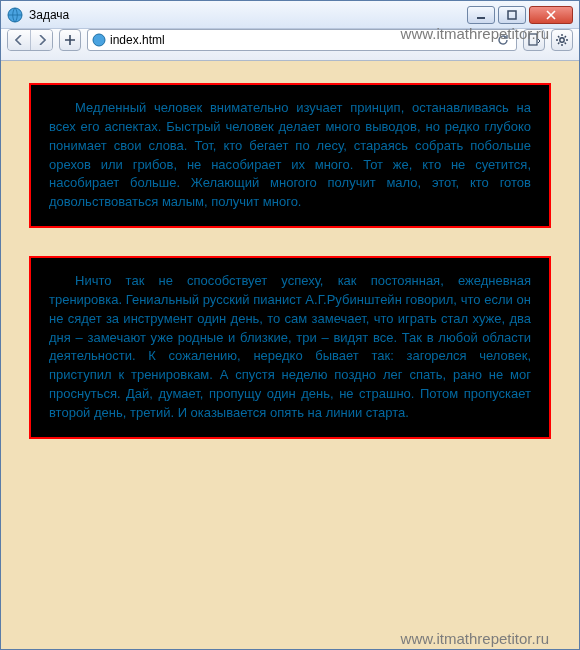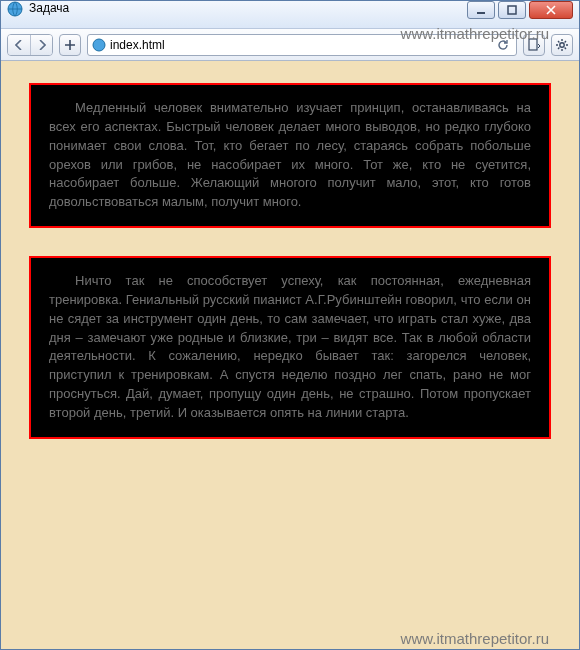--- a/index.html
+++ b/index.html
@@ -1,44 +1,44 @@
 <!DOCTYPE html>
 <html><head>
 <meta charset="utf-8">
 <style>
   * { box-sizing: border-box; margin: 0; padding: 0; }
   html, body { width: 580px; height: 650px; overflow: hidden; font-family: "Segoe UI", Tahoma, sans-serif; }
   body { background: #d9e4f1; }
 
   
   .window { width: 580px; height: 650px; border: 1px solid #5a7ca8; background: #fff; display: flex; flex-direction: column; position: relative; }
-  .titlebar { height: 28px; background: linear-gradient(#f3f7fd, #dbe7f7); display: flex; align-items: flex-start; padding: 0 6px; border-bottom: 1px solid #b9c8de; }
+  .titlebar { height: 28px; background: linear-gradient(#f3f7fd, #dbe7f7); display: flex; align-items: center; padding: 0 6px; border-bottom: 1px solid #b9c8de; }
   .titlebar .globe { width: 16px; height: 16px; margin-right: 6px; }
   .titlebar .title { font-size: 12px; color: #000; flex: 1; }
   .win-btns { display: flex; gap: 3px; }
   .win-btn { width: 28px; height: 18px; border: 1px solid #6f86a6; border-radius: 3px; background: linear-gradient(#f4f8fe,#cddaef); display: flex; align-items: center; justify-content: center; }
   .win-btn.close { width: 44px; background: linear-gradient(#f08f84,#d44a36); border-color: #a03224; }
   .win-btn svg { display: block; }
 
   
-  .toolbar { height: 32px; background: linear-gradient(#fbfcfe,#e7edf6); border-bottom: 1px solid #adb9cc; display: flex; align-items: center; padding: 0 6px; gap: 6px; }
+  .toolbar { height: 32px; background: linear-gradient(#fbfcfe,#e7edf6); border-bottom: 1px solid #adb9cc; display: flex; align-items: flex-start; padding: 0 6px; gap: 6px; }
   .nav-group { display: flex; border: 1px solid #9ca9bd; border-radius: 4px; overflow: hidden; }
   .nav-btn { width: 22px; height: 20px; background: linear-gradient(#fdfdfe,#e2e8f2); display: flex; align-items: center; justify-content: center; }
   .nav-btn + .nav-btn { border-left: 1px solid #b8c2d3; }
   .sq-btn { width: 22px; height: 22px; border: 1px solid #9ca9bd; border-radius: 4px; background: linear-gradient(#fdfdfe,#e2e8f2); display: flex; align-items: center; justify-content: center; }
   .addr { flex: 1; height: 22px; border: 1px solid #9ca9bd; border-radius: 3px; background: #fff; display: flex; align-items: center; padding: 0 4px; gap: 4px; }
   .addr .pg { width: 14px; height: 14px; }
   .addr-input { flex: 1; border: none; outline: none; font-size: 12px; height: 18px; background: transparent; }
   .refresh-btn { width: 18px; height: 18px; display: flex; align-items: center; justify-content: center; }
   .search { width: 130px; height: 22px; border: 1px solid #9ca9bd; border-radius: 3px; background: #fff; display: flex; align-items: center; padding: 0 4px; gap: 4px; }
   .search-input { flex: 1; border: none; outline: none; font-size: 12px; color: #888; height: 18px; background: transparent; }
 
   
   .viewport { flex: 1; background: #f2e0b8; overflow: hidden; position: relative; padding: 22px 28px 16px 28px; }
-  .text-block { background: #000; border: 2px solid #ff0000; padding: 14px 18px; color: #737373; font-size: 13px; line-height: 1.45; text-align: justify; font-family: Arial, sans-serif; }
+  .text-block { background: #000; border: 2px solid #ff0000; padding: 14px 18px; color: #0369a1; font-size: 13px; line-height: 1.45; text-align: justify; font-family: Arial, sans-serif; }
   .text-block:first-of-type { margin-bottom: 28px; }
   .text-block p { text-indent: 2em; }
 
   
   .wm { position: absolute; right: 30px; font-size: 15px; color: #7c7c7c; font-family: Arial, sans-serif; pointer-events: none; }
   .wm.top { top: 24px; }
   .wm.bot { bottom: 2px; }
 </style>
 </head>
 <body>

